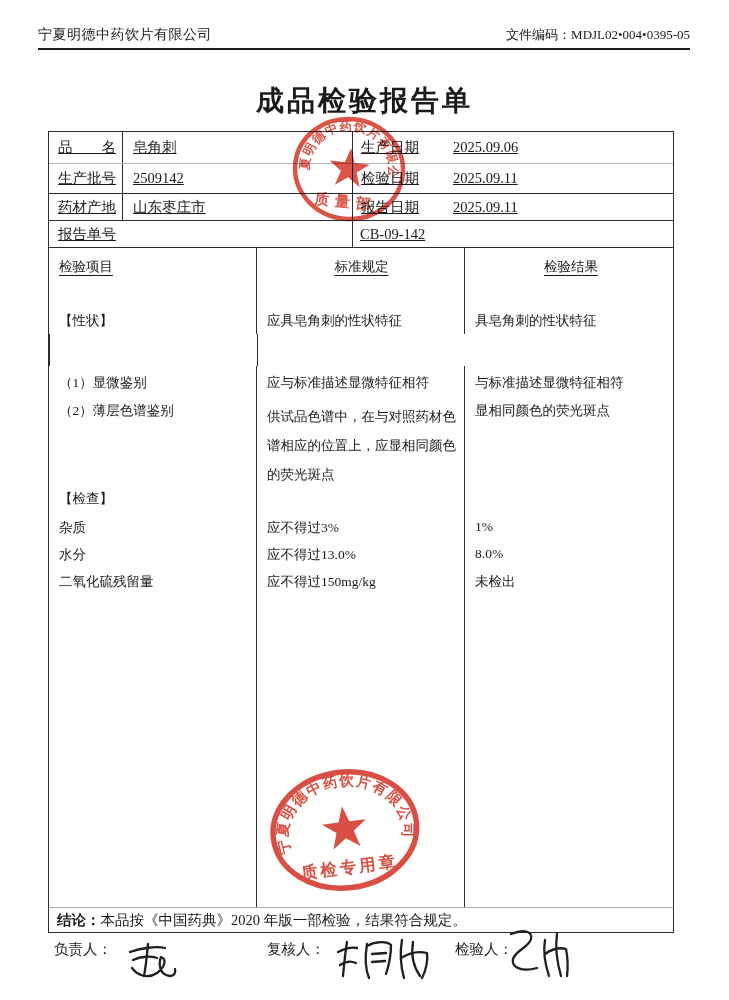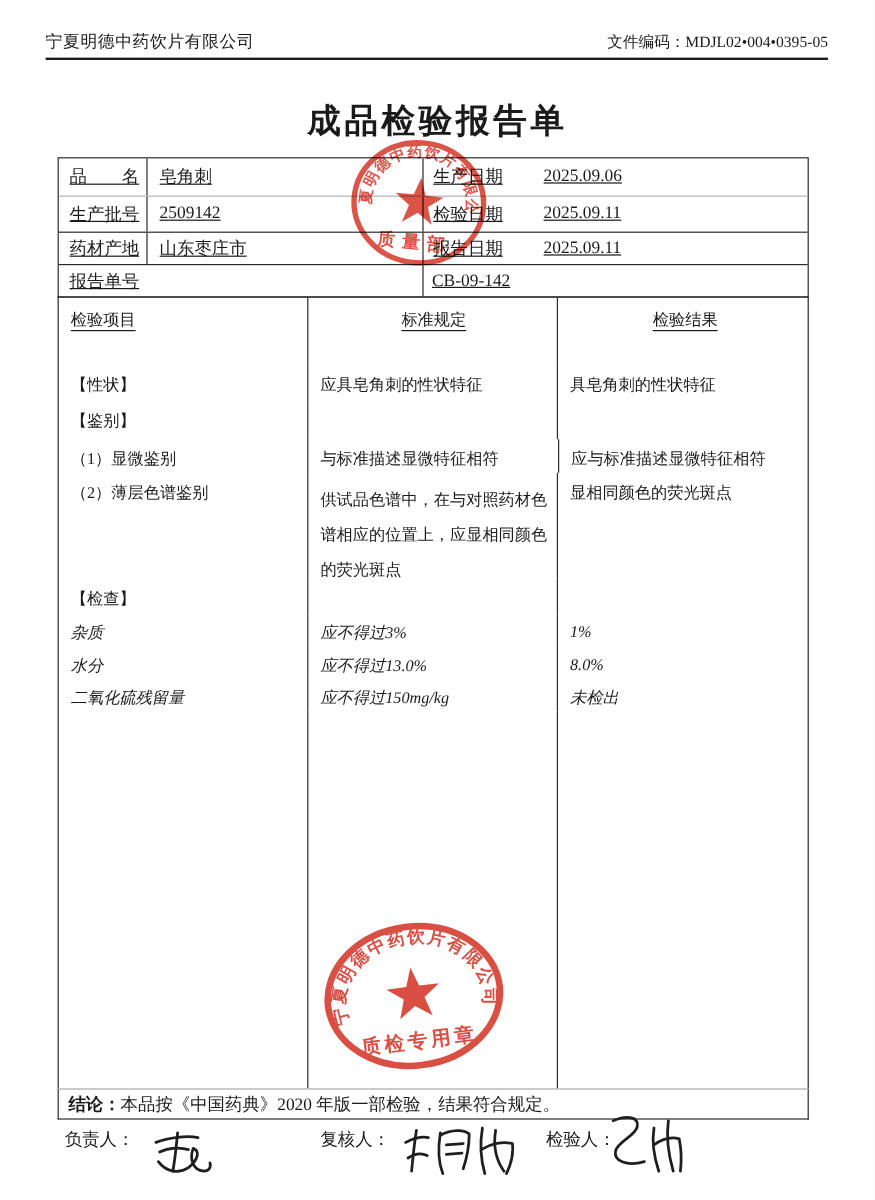--- a/index.html
+++ b/index.html
@@ -70,21 +70,21 @@
   .cell-standard { width: 208px; padding-left: 10px; padding-right: 8px;
                    border-left: 1px solid #2b2b2b; }
   .cell-result   { flex: 1; padding-left: 10px; padding-right: 6px;
                    border-left: 1px solid #2b2b2b; }
   .trow-header { height: 56px; }
   .trow-header .cell { padding-top: 10px; }
   .trow-header .cell-standard, .trow-header .cell-result { text-align: center; }
   .col-head { text-decoration: underline; text-underline-offset: 4px; }
   .tr1 { height: 30px; } .tr2 { height: 32px; } .tr3 { height: 28px; }
   .tr4 { height: 88px; } .tr5 { height: 30px; }
-  .tr6, .tr7, .tr8 { height: 27px; font-style: italic; }
+  .tr6, .tr7, .tr8 { height: 27px; }
   .tr1 .cell, .tr2 .cell, .tr3 .cell, .tr4 .cell, .tr5 .cell { padding-top: 8px; }
   .tr6 .cell, .tr7 .cell, .tr8 .cell { padding-top: 7px; }
   .trow-filler { flex: 1 1 auto; }
   .wrap-text { line-height: 29px; }
 
   
   .conclusion-row {
     position: absolute;
     left: 48px; top: 907px; width: 626px; height: 26px;
     border: 1px solid #2b2b2b;
@@ -167,28 +167,27 @@
       <div class="cell cell-standard"><span class="col-head">标准规定</span></div>
       <div class="cell cell-result"><span class="col-head">检验结果</span></div>
     </div>
 
     <div class="trow tr1">
       <div class="cell cell-item">【性状】</div>
       <div class="cell cell-standard">应具皂角刺的性状特征</div>
       <div class="cell cell-result">具皂角刺的性状特征</div>
     </div>
     <div class="trow tr2">
-      <div class="cell cell-item">【鉴别】</div>
       <div class="cell cell-standard"></div>
       <div class="cell cell-result"></div>
     </div>
     <div class="trow tr3">
       <div class="cell cell-item">（1）显微鉴别</div>
+      <div class="cell cell-standard">应与标准描述显微特征相符</div>
       <div class="cell cell-result">与标准描述显微特征相符</div>
-      <div class="cell cell-standard">应与标准描述显微特征相符</div>
     </div>
     <div class="trow tr4">
       <div class="cell cell-item">（2）薄层色谱鉴别</div>
       <div class="cell cell-standard wrap-text">供试品色谱中，在与对照药材色谱相应的位置上，应显相同颜色的荧光斑点</div>
       <div class="cell cell-result">显相同颜色的荧光斑点</div>
     </div>
     <div class="trow tr5">
       <div class="cell cell-item">【检查】</div>
       <div class="cell cell-standard"></div>
       <div class="cell cell-result"></div>

